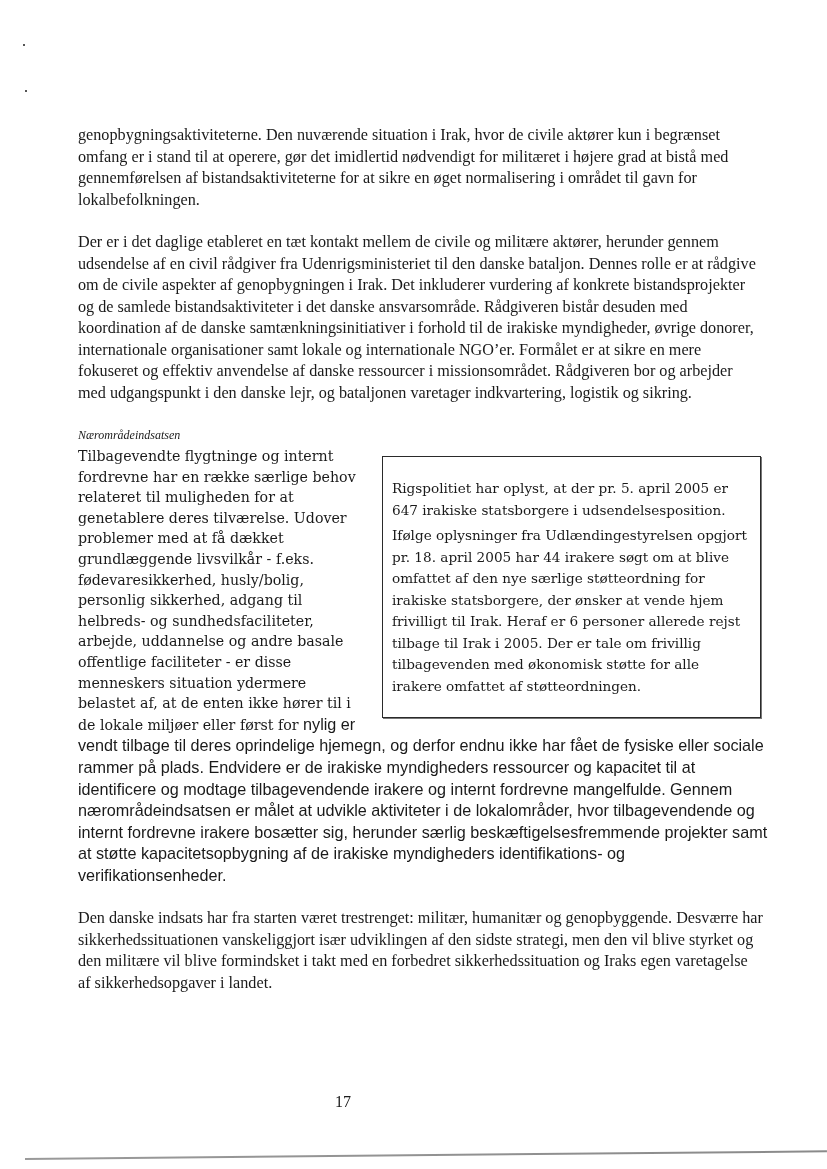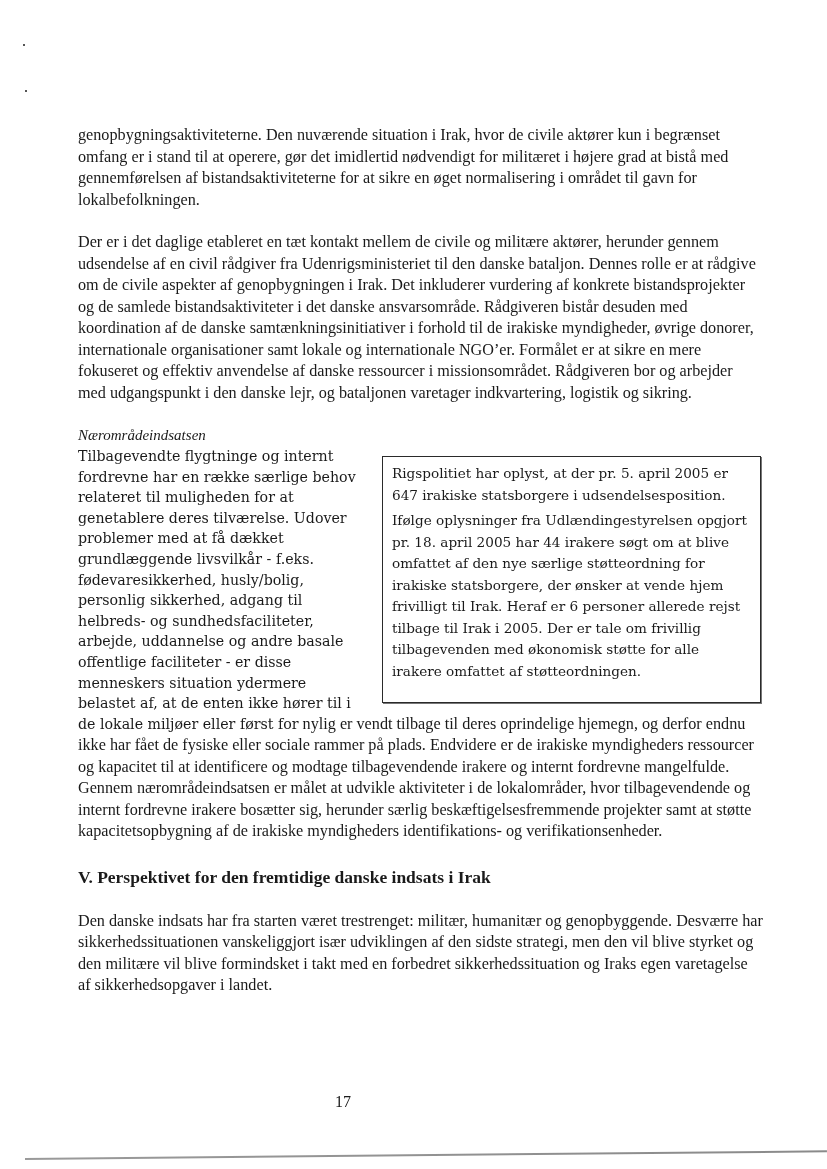--- a/index.html
+++ b/index.html
@@ -28,53 +28,53 @@
       width: 690px;
       font-size: 16.2px;
       line-height: 21.5px;
     }
     .para {
       margin: 0 4px 21px 0;
       text-align: left;
     }
     .subhead {
       font-style: italic;
-      font-size: 15px;
+      font-size: 12px;
       margin: 0;
       line-height: 21px;
     }
     .float-wrap {
       position: relative;
     }
     .infobox {
       float: right;
       width: 360px;
       margin: 10px 7px 6px 14px;
       border: 1.5px solid #2a2a2a;
       box-shadow: 1px 1px 0 #777;
-      padding: 6px 8px 6px 9px;
+      padding: 21px 8px 6px 9px;
       font-family: "DejaVu Serif", serif;
       font-size: 13.6px;
       line-height: 21.5px;
       background: #fff;
     }
     .infobox p {
       margin: 0 0 4px 0;
     }
     .infobox p:last-child {
       margin-bottom: 14px;
     }
     .wrap-text {
       font-family: "DejaVu Serif", serif;
       font-size: 14.2px;
       line-height: 20.6px;
       margin: 0 0 22px 0;
     }
     .wrap-text .after {
-      font-family: Liberation Serif, serif;
+      font-family: Liberation Sans, sans-serif;
       font-size: 16.2px;
       line-height: 21.5px;
     }
     .section-heading {
       font-weight: bold;
       font-size: 17.5px;
       margin: 0 0 22px 0;
       line-height: 24px;
     }
     .page-number {
@@ -109,18 +109,17 @@
   <p class="subhead">Nærområdeindsatsen</p>
 
   <div class="float-wrap">
     <div class="infobox">
       <p>Rigspolitiet har oplyst, at der pr. 5. april 2005 er 647 irakiske statsborgere i udsendelsesposition.</p>
       <p>Ifølge oplysninger fra Udlændingestyrelsen opgjort pr. 18. april 2005 har 44 irakere søgt om at blive omfattet af den nye særlige støtteordning for irakiske statsborgere, der ønsker at vende hjem frivilligt til Irak. Heraf er 6 personer allerede rejst tilbage til Irak i 2005. Der er tale om frivillig tilbagevenden med økonomisk støtte for alle irakere omfattet af støtteordningen.</p>
     </div>
     <p class="wrap-text"><span>Tilbagevendte flygtninge og internt fordrevne har en række særlige behov relateret til muligheden for at genetablere deres tilværelse. Udover problemer med at få dækket grundlæggende livsvilkår - f.eks. fødevaresikkerhed, husly/bolig, personlig sikkerhed, adgang til helbreds- og sundhedsfaciliteter, arbejde, uddannelse og andre basale offentlige faciliteter - er disse menneskers situation ydermere belastet af, at de enten ikke hører til i de lokale miljøer eller først for</span><span class="after"> nylig er vendt tilbage til deres oprindelige hjemegn, og derfor endnu ikke har fået de fysiske eller sociale rammer på plads. Endvidere er de irakiske myndigheders ressourcer og kapacitet til at identificere og modtage tilbagevendende irakere og internt fordrevne mangelfulde. Gennem nærområdeindsatsen er målet at udvikle aktiviteter i de lokalområder, hvor tilbagevendende og internt fordrevne irakere bosætter sig, herunder særlig beskæftigelsesfremmende projekter samt at støtte kapacitetsopbygning af de irakiske myndigheders identifikations- og verifikationsenheder.</span></p>
   </div>
 
-  <h2 class="section-heading">V. Perspektivet for den fremtidige danske indsats i Irak</h2>
   <p class="para">Den danske indsats har fra starten været trestrenget: militær, humanitær og genopbyggende. Desværre har sikkerhedssituationen vanskeliggjort især udviklingen af den sidste strategi, men den vil blive styrket og den militære vil blive formindsket i takt med en forbedret sikkerhedssituation og Iraks egen varetagelse af sikkerhedsopgaver i landet.</p>
 </div>
 
 <div class="page-number">17</div>
 <div class="bottom-rule"></div>
 
 </body></html>

